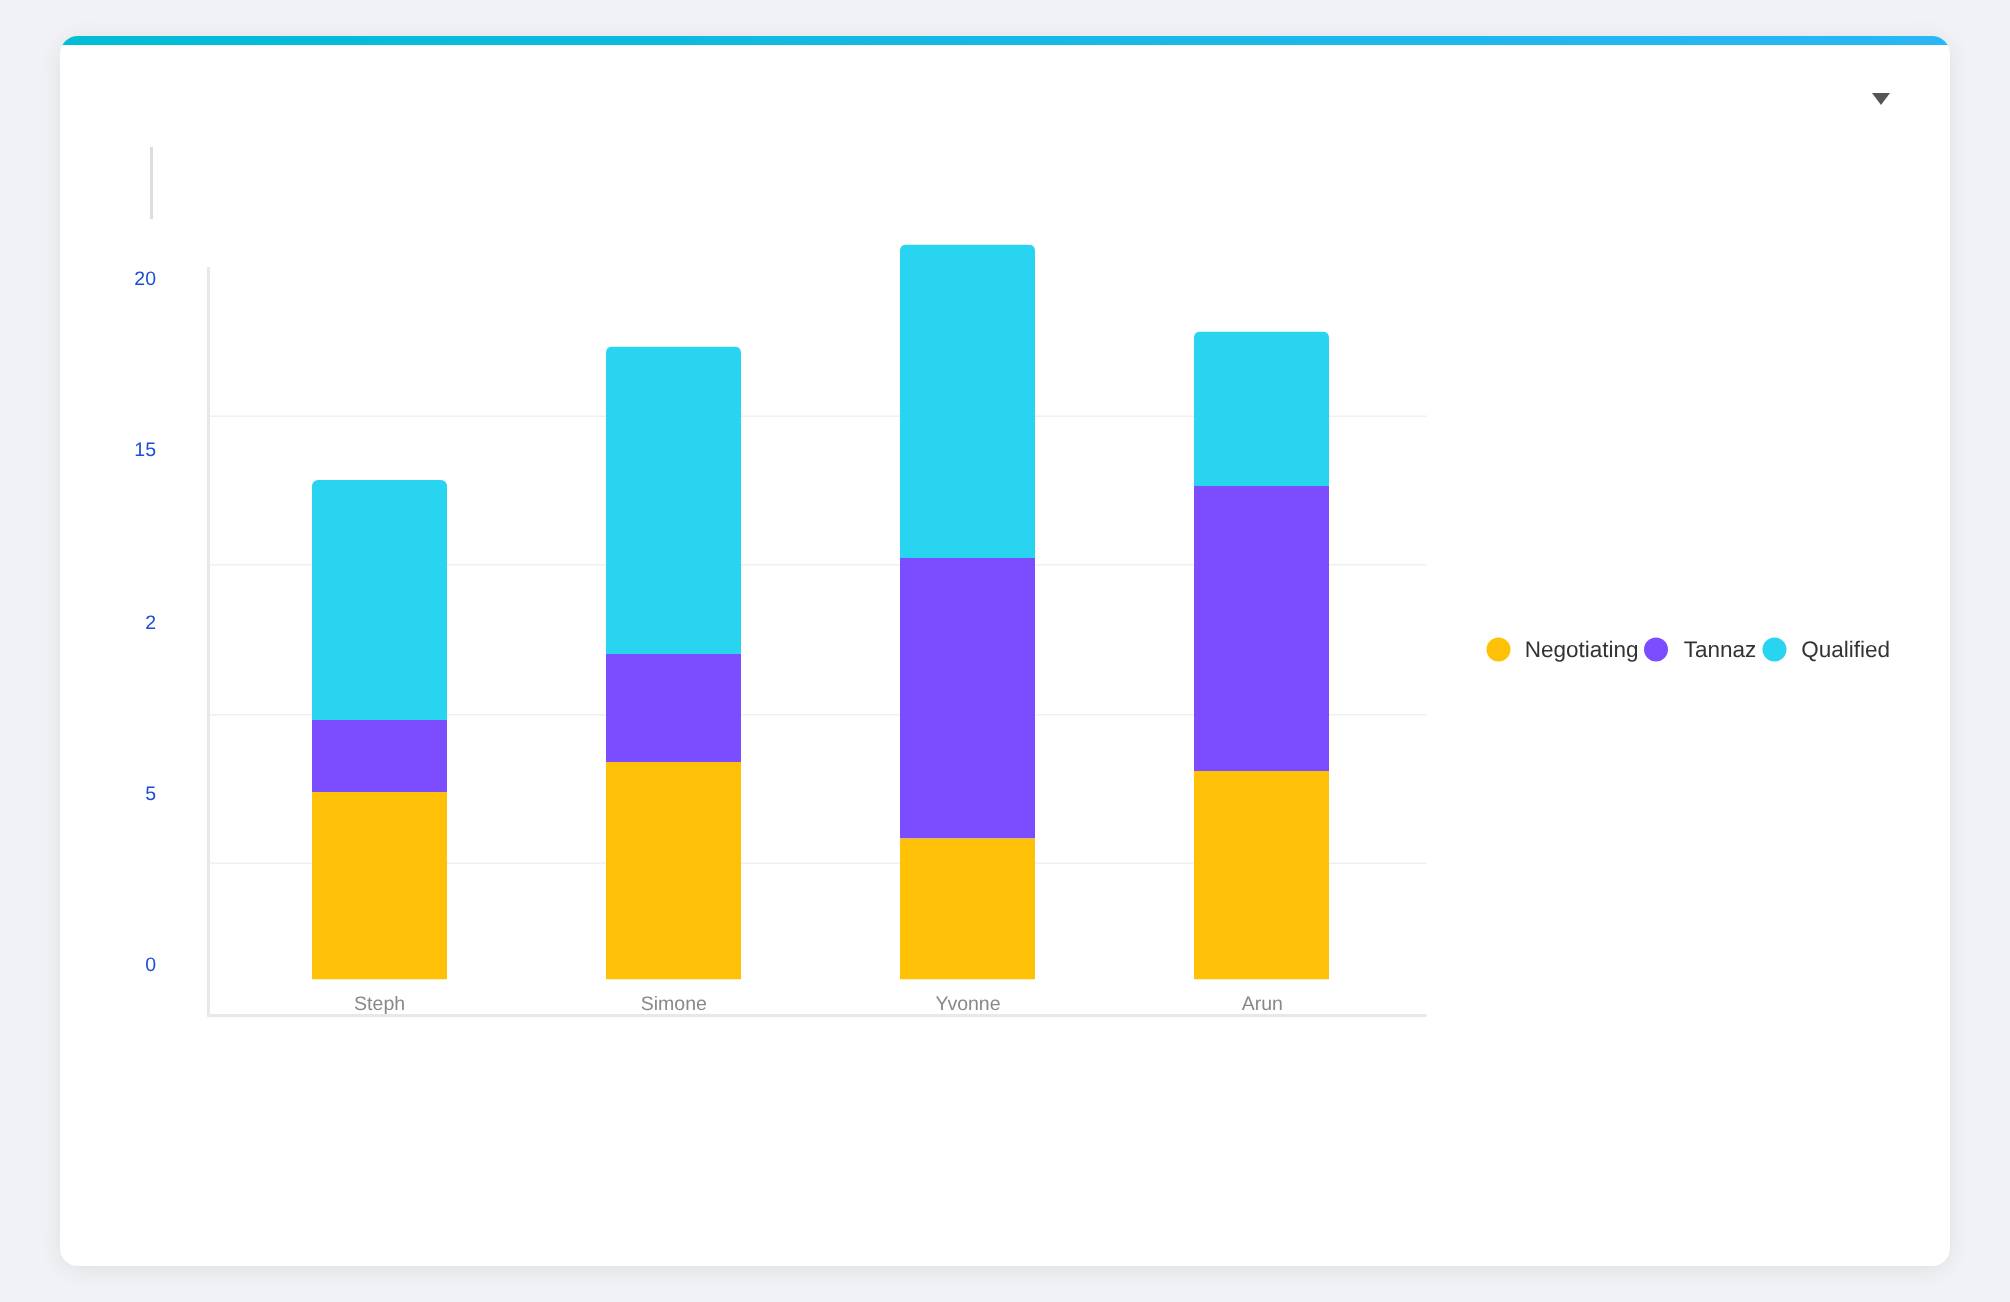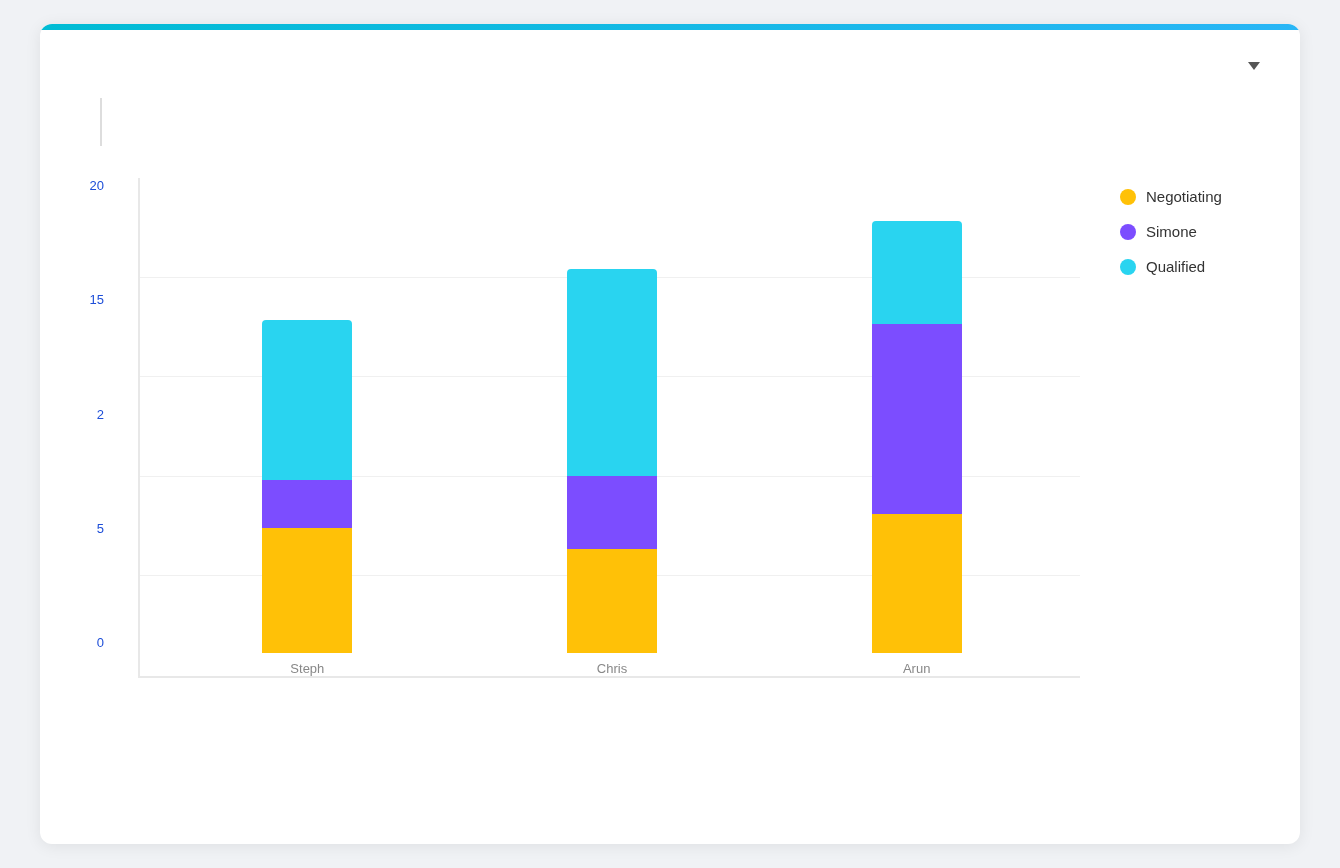--- a/index.html
+++ b/index.html
@@ -146,22 +146,22 @@
       width: 100%;
     }
     .bar-label {
       font-size: 13px;
       color: #888;
       margin-top: 8px;
       white-space: nowrap;
     }
     .legend {
       display: flex;
-      flex-direction: column;
-      gap: 18px;
+      flex-direction: row;
+      gap: 4px;
       padding-left: 40px;
       padding-top: 10px;
       min-width: 180px;
     }
     .legend-item {
       display: flex;
       align-items: center;
       gap: 10px;
     }
     .legend-dot {
@@ -219,46 +219,54 @@
             <div class="grid-line" style="bottom: calc(80%);"></div>
             <div class="bar-group">
               <div class="stacked-bar" style="height: 332.664px;">
                 <div class="bar-segment" style="height: 37.7246%; background: rgb(255, 193, 7);"></div>
                 <div class="bar-segment" style="height: 14.3713%; background: rgb(124, 77, 255);"></div>
                 <div class="bar-segment" style="height: 47.9042%; background: rgb(41, 212, 240);"></div>
               </div>
               <span class="bar-label">Steph</span>
             </div>
             <div class="bar-group">
-              <div class="stacked-bar" style="height: 384.456px;">
-                <div class="bar-segment" style="height: 26.943%; background: rgb(255, 193, 7);"></div>
-                <div class="bar-segment" style="height: 19.171%; background: rgb(124, 77, 255);"></div>
-                <div class="bar-segment" style="height: 53.886%; background: rgb(41, 212, 240);"></div>
-              </div>
-              <span class="bar-label">Chris</span>
+              <div class="stacked-bar" style="height: 422.304px;">
+                <div class="bar-segment" style="height: 34.434%; background: rgb(255, 193, 7);"></div>
+                <div class="bar-segment" style="height: 16.9811%; background: rgb(124, 77, 255);"></div>
+                <div class="bar-segment" style="height: 48.5849%; background: rgb(41, 212, 240);"></div>
+              </div>
+              <span class="bar-label">Simone</span>
+            </div>
+            <div class="bar-group">
+              <div class="stacked-bar" style="height: 490.032px;">
+                <div class="bar-segment" style="height: 19.1057%; background: rgb(255, 193, 7);"></div>
+                <div class="bar-segment" style="height: 38.2114%; background: rgb(124, 77, 255);"></div>
+                <div class="bar-segment" style="height: 42.6829%; background: rgb(41, 212, 240);"></div>
+              </div>
+              <span class="bar-label">Yvonne</span>
             </div>
             <div class="bar-group">
               <div class="stacked-bar" style="height: 432.264px;">
                 <div class="bar-segment" style="height: 32.2581%; background: rgb(255, 193, 7);"></div>
                 <div class="bar-segment" style="height: 43.7788%; background: rgb(124, 77, 255);"></div>
                 <div class="bar-segment" style="height: 23.9631%; background: rgb(41, 212, 240);"></div>
               </div>
               <span class="bar-label">Arun</span>
             </div>
           </div>
       </div>
 
       <div class="legend" id="legend">
           <div class="legend-item">
             <div class="legend-dot" style="background: rgb(255, 193, 7);"></div>
             <span class="legend-label">Negotiating</span>
           </div>
           <div class="legend-item">
             <div class="legend-dot" style="background: rgb(124, 77, 255);"></div>
-            <span class="legend-label">Simone</span>
+            <span class="legend-label">Tannaz</span>
           </div>
           <div class="legend-item">
             <div class="legend-dot" style="background: rgb(41, 212, 240);"></div>
             <span class="legend-label">Qualified</span>
           </div>
         </div>
     </div>
   </div>
 </div>
 

